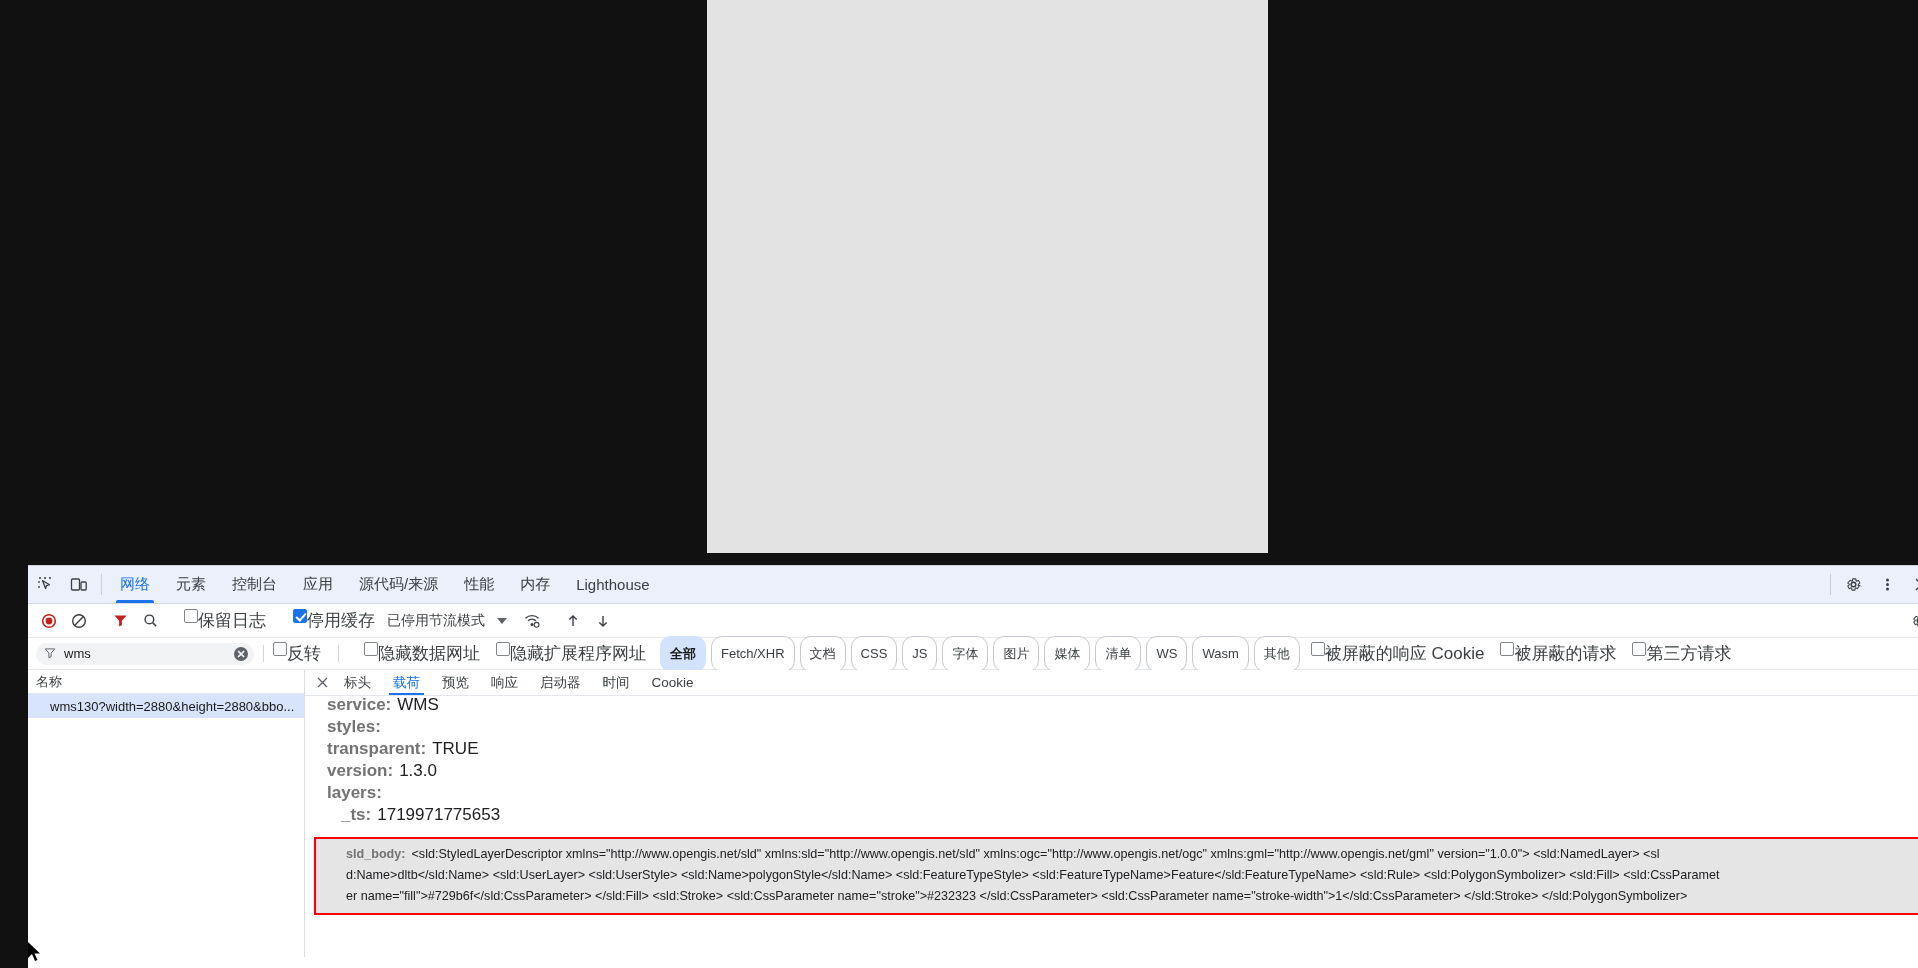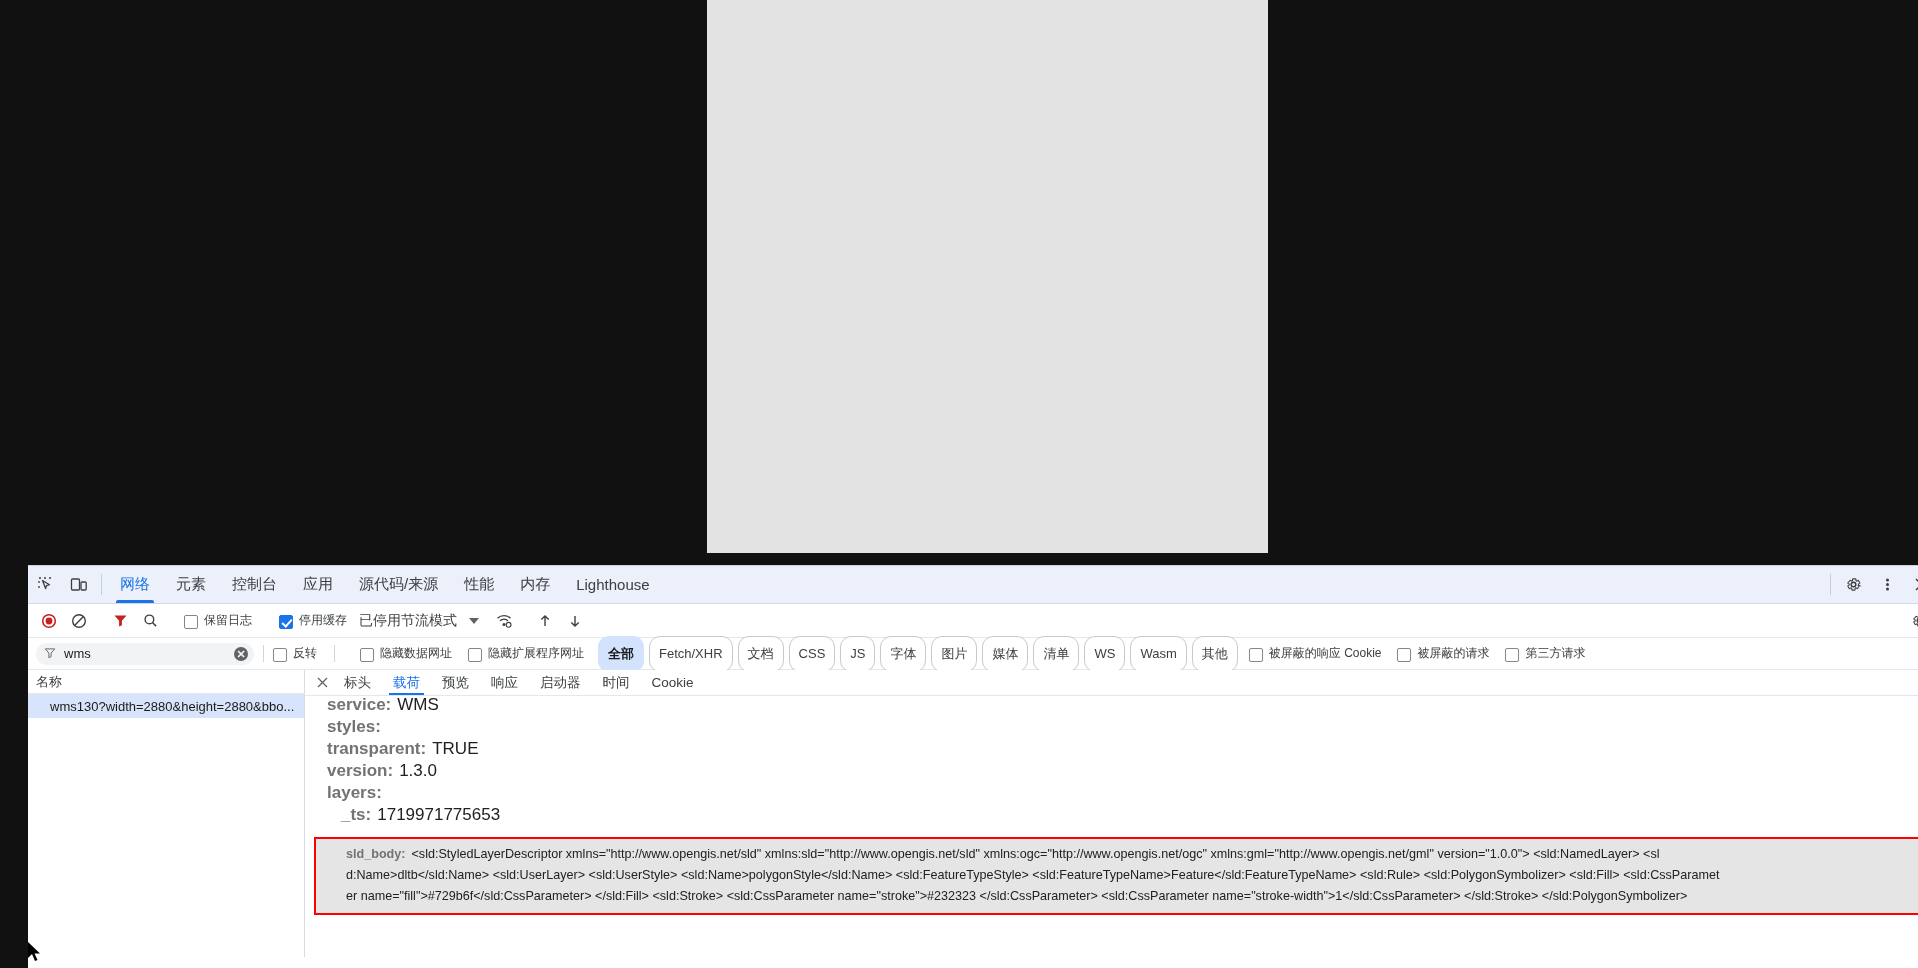--- a/index.html
+++ b/index.html
@@ -83,22 +83,22 @@
     background: #ffffff;
     border-bottom: 1px solid #e4e7ec;
     flex: none;
   }
   .tb-btn {
     width: 30px; height: 26px;
     display: flex; align-items: center; justify-content: center;
     cursor: pointer; border-radius: 3px;
   }
   .chk-wrap {
-    display: flex; align-items: flex-end; gap: 6px;
-    padding: 0 8px; font-size: 12px; color: #3c4043;
+    display: flex; align-items: flex-start; 
+    padding: 0 8px; font-size: 17px; color: #3c4043;
     cursor: pointer; white-space: nowrap;
   }
   .cbox {
     width: 14px; height: 14px; border: 1px solid #80868b;
     border-radius: 2px; background: #fff; flex: none;
     position: relative;
   }
   .cbox.on { background: #1a73e8; border-color: #1a73e8; }
   .cbox.on::after {
     content: "";

